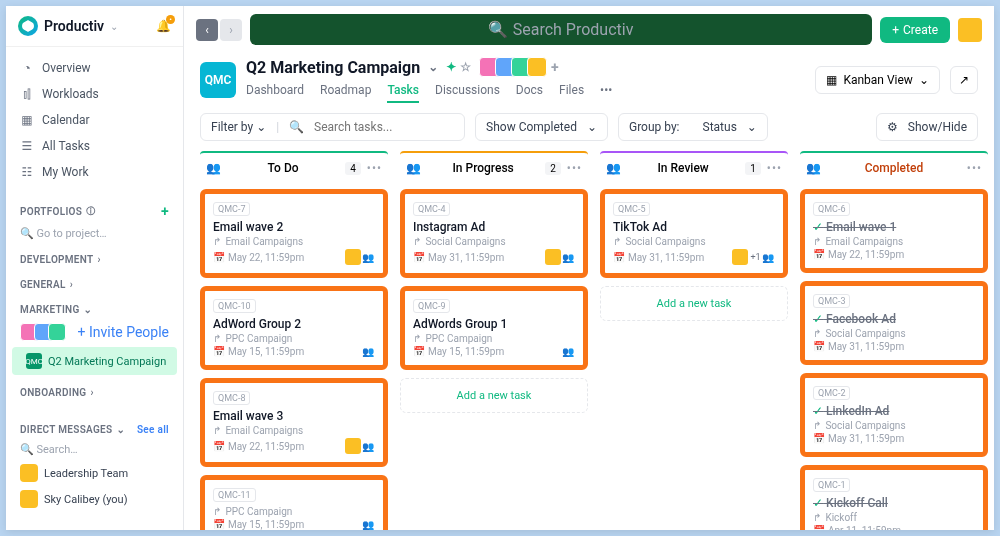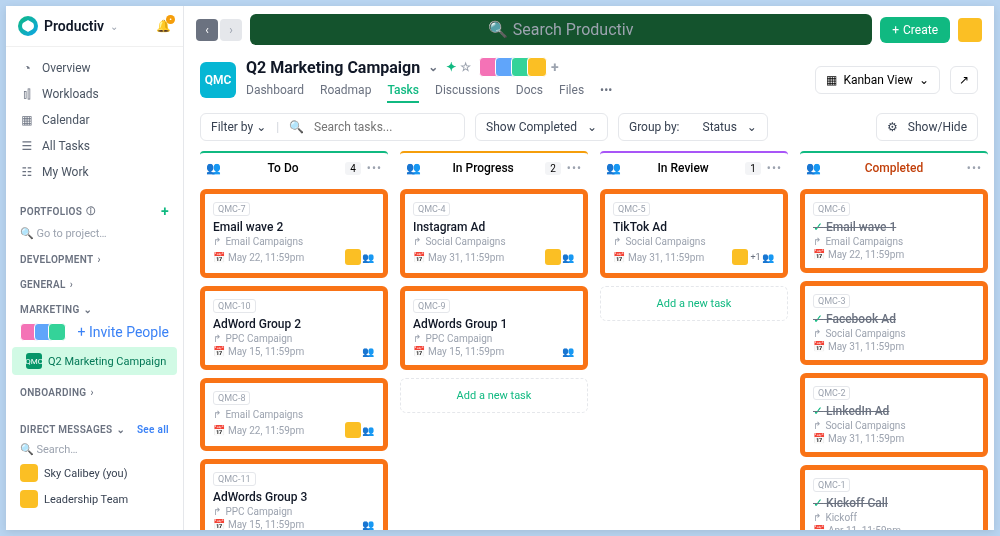--- a/index.html
+++ b/index.html
@@ -157,25 +157,25 @@
 
     <div class="sec-header" style="margin-top:12px">
       <span>DIRECT MESSAGES</span> 
         <span class="chev">⌄</span>
       <span class="seeall">See all</span>
     </div>
     <div class="search-mini">🔍 <span>Search…</span></div>
     <div id="dm-list">
         <div class="dm-item">
           <div class="av"></div>
-          <span>Sky Calibey (you)</span>
+          <span>Leadership Team</span>
         </div>
         <div class="dm-item">
           <div class="av"></div>
-          <span>Leadership Team</span>
+          <span>Sky Calibey (you)</span>
         </div>
       </div>
   </div>
 
   <div class="main">
     <div class="topbar">
       <div class="navbtns">
         <div class="navbtn active">‹</div>
         <div class="navbtn inactive">›</div>
       </div>
@@ -260,33 +260,33 @@
       <div class="foot">
         <span class="date">📅 May 15, 11:59pm</span>
         <span class="assignees">
 
           <span class="unassigned">👥</span>
         </span>
       </div>
     </div>
           <div class="card ">
       <span class="tag">QMC-8</span>
+      <div class="title">Email wave 3</div>
       <div class="meta"><span class="arrow">↱</span> Email Campaigns</div>
       <div class="foot">
         <span class="date">📅 May 22, 11:59pm</span>
         <span class="assignees">
           <span class="av"></span>
 
           <span class="unassigned">👥</span>
         </span>
       </div>
     </div>
           <div class="card ">
       <span class="tag">QMC-11</span>
-      <div class="title">AdWords Group 3</div>
       <div class="meta"><span class="arrow">↱</span> PPC Campaign</div>
       <div class="foot">
         <span class="date">📅 May 15, 11:59pm</span>
         <span class="assignees">
 
           <span class="unassigned">👥</span>
         </span>
       </div>
     </div>
         </div>

